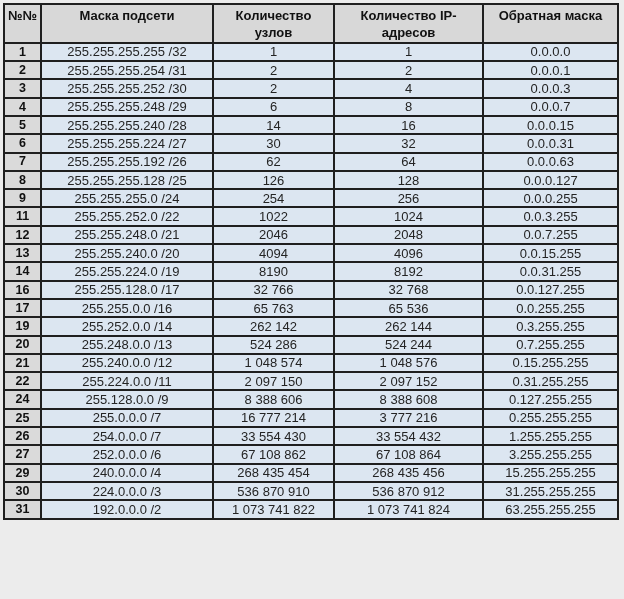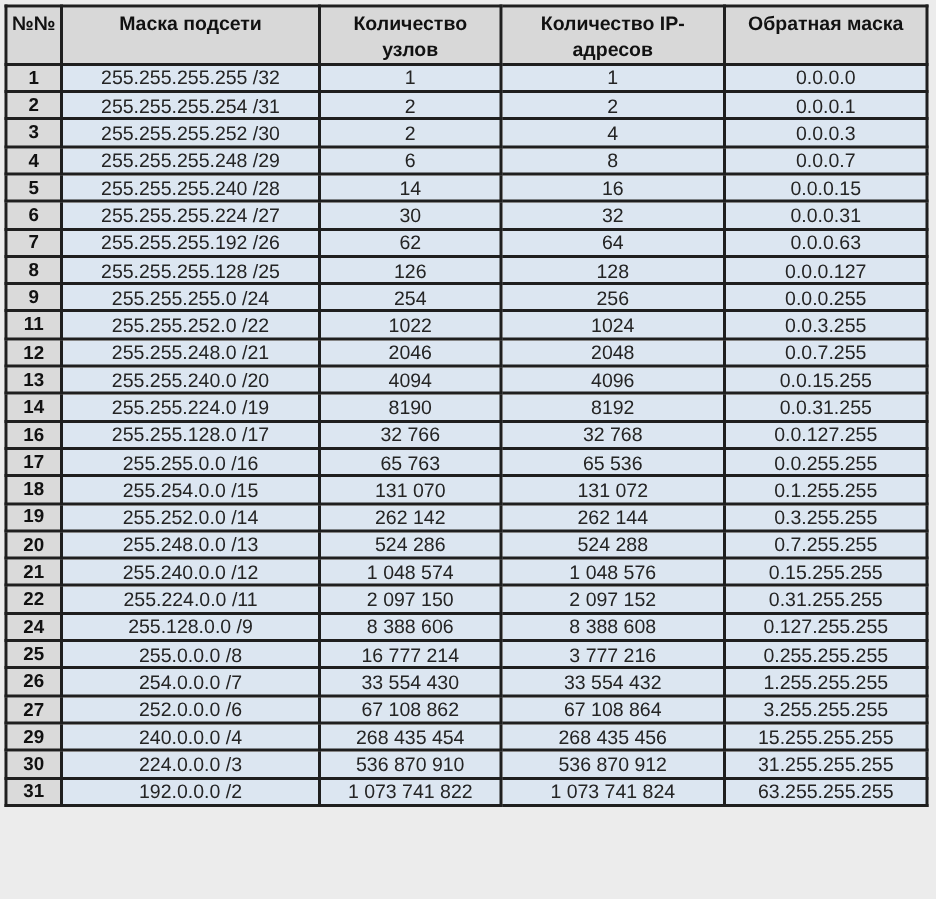--- a/index.html
+++ b/index.html
@@ -175,38 +175,31 @@
           <td>0.0.127.255</td>
         </tr>
         <tr>
           <td class="num">17</td>
           <td>255.255.0.0 /16</td>
           <td>65 763</td>
           <td>65 536</td>
           <td>0.0.255.255</td>
         </tr>
         <tr>
-          <td class="num">18</td>
-          <td>255.254.0.0 /15</td>
-          <td>131 070</td>
-          <td>131 072</td>
-          <td>0.1.255.255</td>
-        </tr>
-        <tr>
           <td class="num">19</td>
           <td>255.252.0.0 /14</td>
           <td>262 142</td>
           <td>262 144</td>
           <td>0.3.255.255</td>
         </tr>
         <tr>
           <td class="num">20</td>
           <td>255.248.0.0 /13</td>
           <td>524 286</td>
-          <td>524 288</td>
+          <td>524 244</td>
           <td>0.7.255.255</td>
         </tr>
         <tr>
           <td class="num">21</td>
           <td>255.240.0.0 /12</td>
           <td>1 048 574</td>
           <td>1 048 576</td>
           <td>0.15.255.255</td>
         </tr>
         <tr>
@@ -218,21 +211,21 @@
         </tr>
         <tr>
           <td class="num">24</td>
           <td>255.128.0.0 /9</td>
           <td>8 388 606</td>
           <td>8 388 608</td>
           <td>0.127.255.255</td>
         </tr>
         <tr>
           <td class="num">25</td>
-          <td>255.0.0.0 /8</td>
+          <td>255.0.0.0 /7</td>
           <td>16 777 214</td>
           <td>3 777 216</td>
           <td>0.255.255.255</td>
         </tr>
         <tr>
           <td class="num">26</td>
           <td>254.0.0.0 /7</td>
           <td>33 554 430</td>
           <td>33 554 432</td>
           <td>1.255.255.255</td>

